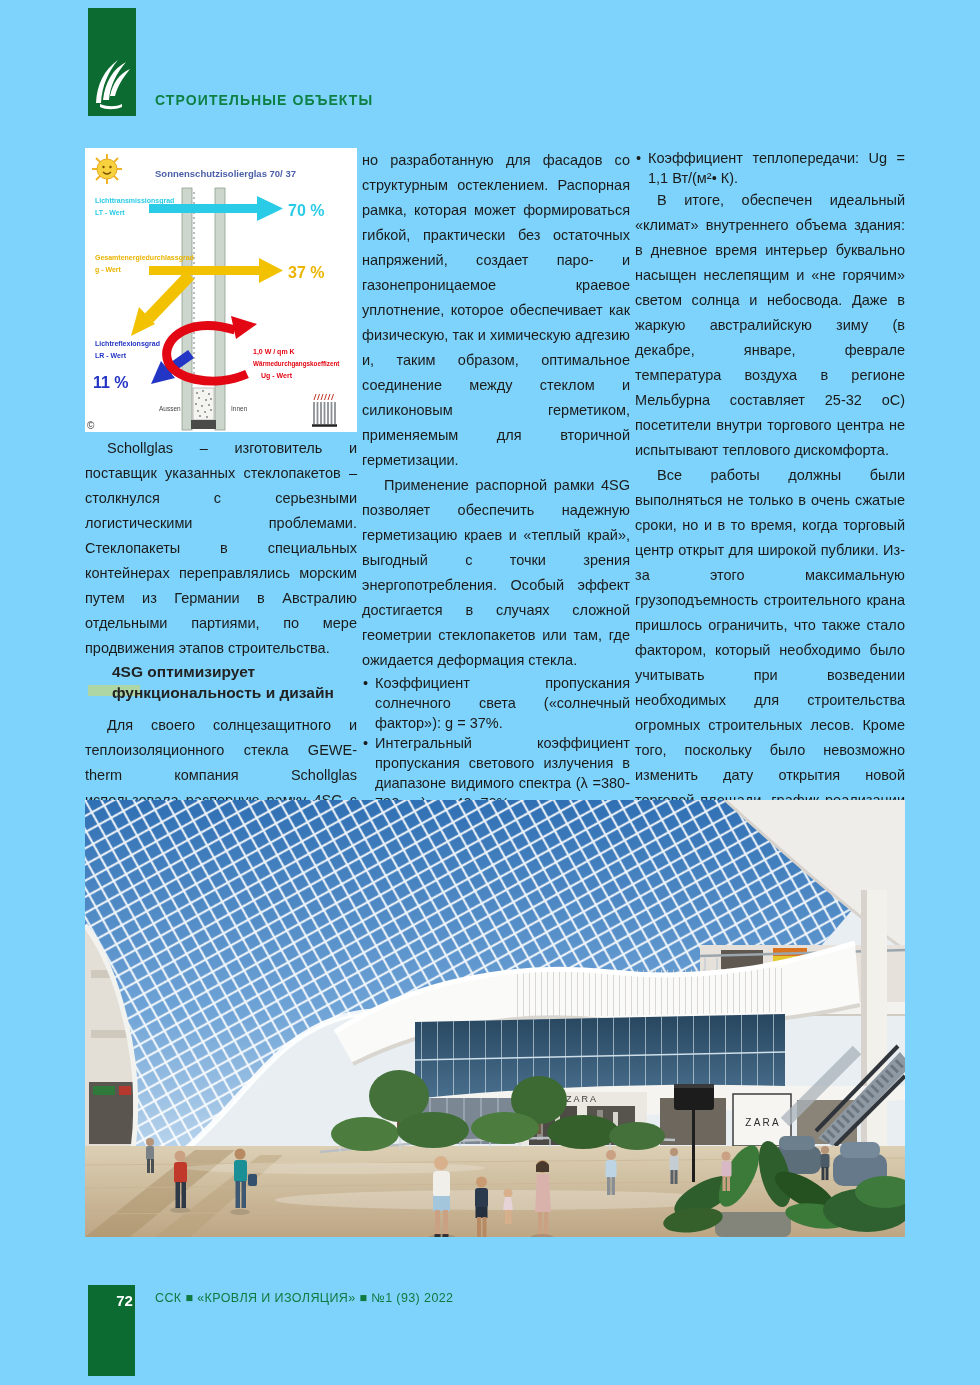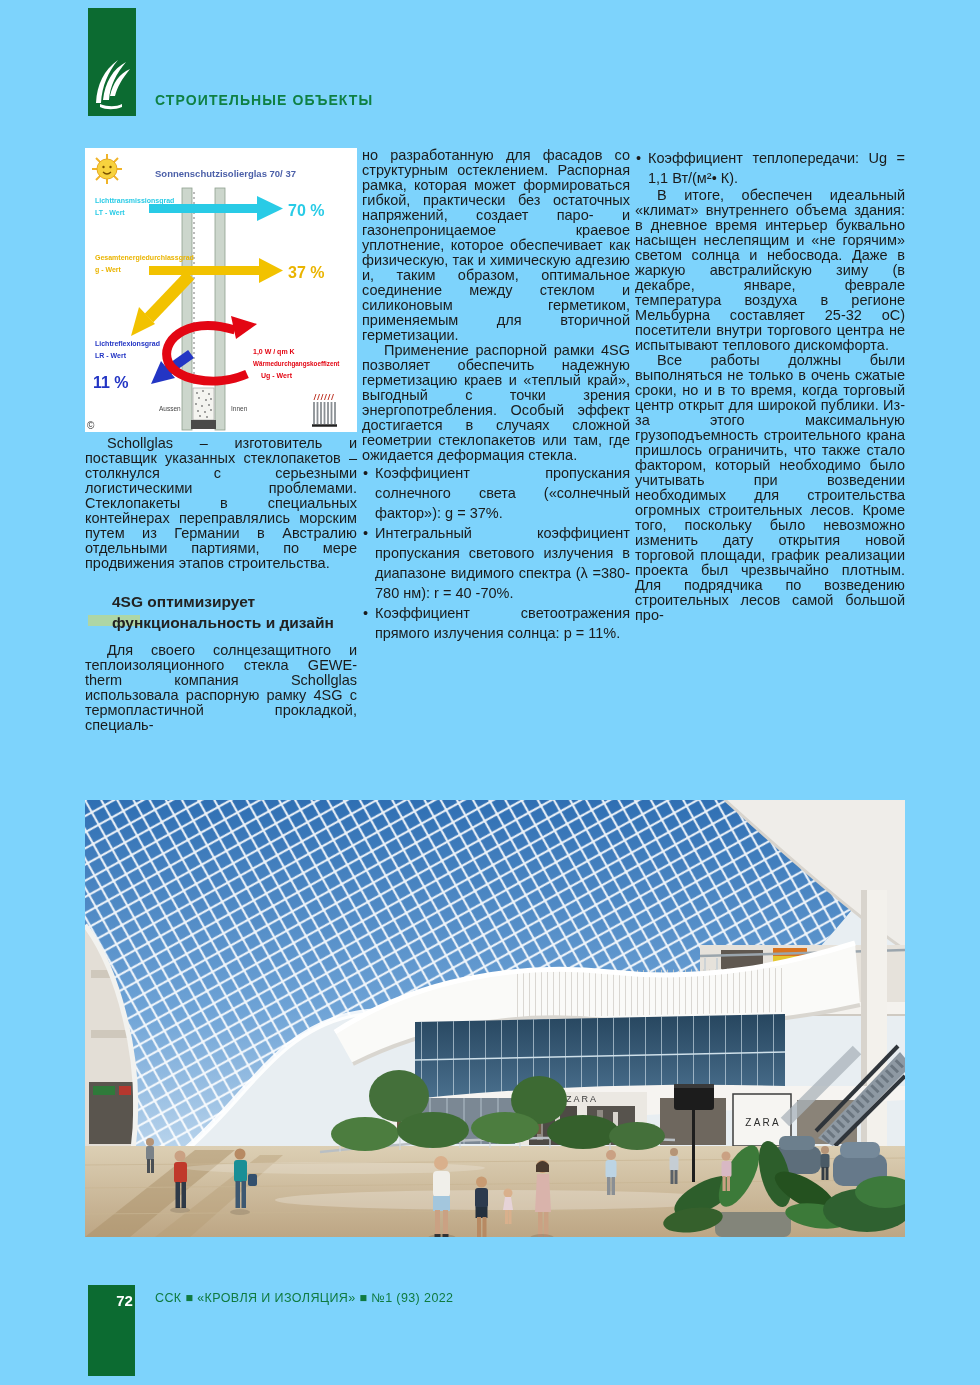--- a/index.html
+++ b/index.html
@@ -7,23 +7,23 @@
         font-family:"Liberation Sans",sans-serif;color:#1b1b1b;}
   
   .logo-box{position:absolute;left:88px;top:8px;width:48px;height:108px;}
   .section-label{position:absolute;left:155px;top:92px;font-size:14px;font-weight:bold;
                  letter-spacing:1.1px;color:#0f8044;}
   
   .col{position:absolute;top:148px;}
   .col1{left:85px;width:272px;}
   .col2{left:362px;width:268px;}
   .col3{left:635px;width:270px;}
-  .para{font-size:14.5px;line-height:15px;text-align:justify;margin:0;}
+  .para{font-size:14.5px;line-height:25px;text-align:justify;margin:0;}
   .indent{text-indent:22px;}
-  .heading-wrap{position:relative;margin-top:20px;margin-bottom:10px;}
+  .heading-wrap{position:relative;margin-bottom:10px;}
   .col-heading{position:relative;z-index:1;font-size:15.5px;line-height:21px;font-weight:bold;
                color:#222;padding-left:27px;}
   .hl{position:absolute;z-index:0;background:#aed6a5;}
   .hl1{left:3px;top:24px;width:52px;height:11px;}
   .hl3{left:3px;top:4px;width:45px;height:11px;}
   .bullet{position:relative;padding-left:13px;font-size:14.5px;line-height:20px;text-align:justify;}
   .bullet .mark{position:absolute;left:1px;top:0;}
   
   .photo{position:absolute;left:85px;top:800px;width:917px;height:437px;}
   

